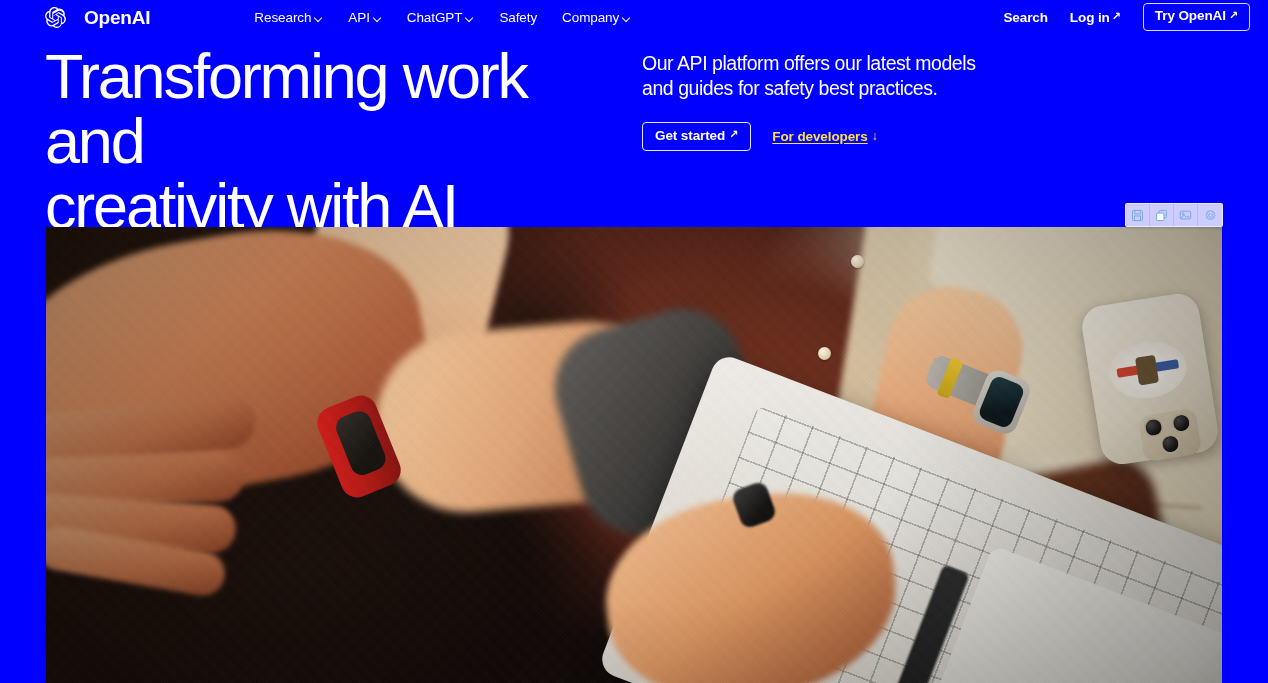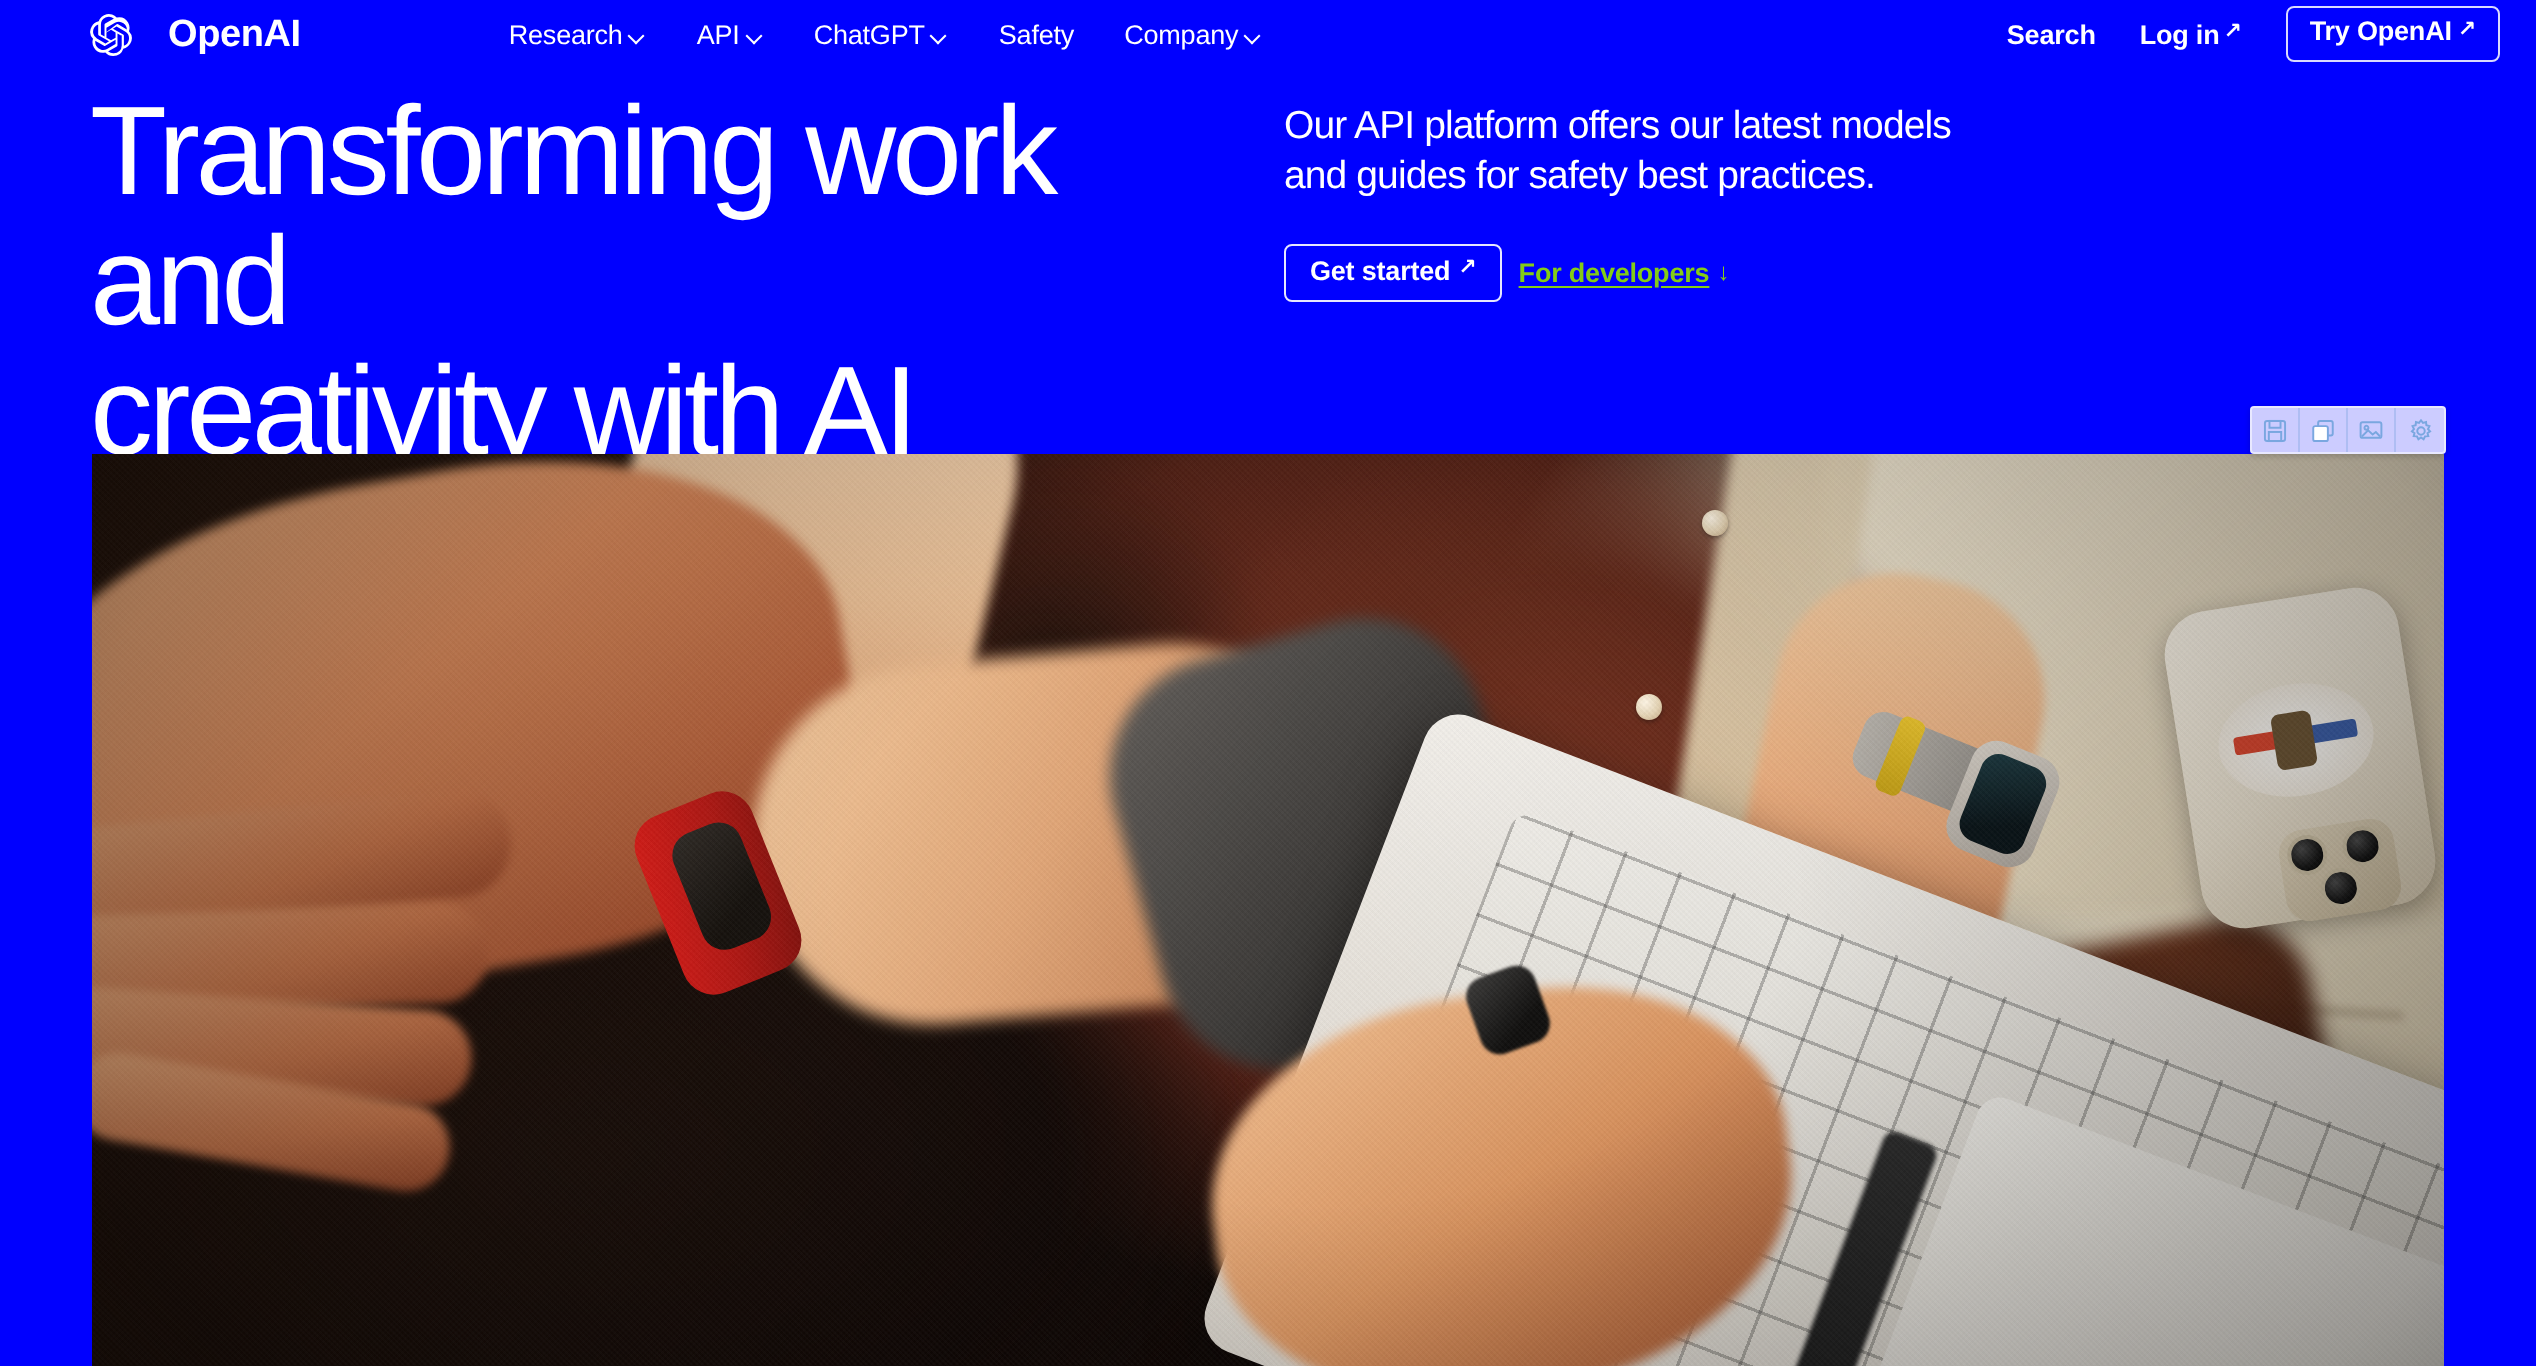--- a/index.html
+++ b/index.html
@@ -151,21 +151,21 @@
     line-height: 1.26;
     font-weight: 400;
     letter-spacing: -0.45px;
     max-width: 575px;
     color: #ffffff;
   }
   .hero-actions {
     margin-top: 22px;
     display: flex;
     align-items: center;
-    gap: 8px;
+    gap: 21px;
   }
   .btn-hero {
     border: 1px solid rgba(255,255,255,0.9);
     border-radius: 4px;
     padding: 5px 12px 6px;
     font-size: 13.5px;
     font-weight: 700;
     letter-spacing: -0.1px;
     color: #fff;
     background: transparent;
@@ -173,21 +173,21 @@
     display: inline-flex;
     align-items: center;
     gap: 4px;
     font-family: inherit;
     line-height: 1.15;
   }
   .link-underline {
     font-size: 13.5px;
     font-weight: 700;
     letter-spacing: -0.1px;
-    color: #84cc16;
+    color: #fde047;
     cursor: pointer;
     display: inline-flex;
     align-items: center;
     gap: 4px;
     text-align: center;
   }
   .link-underline .ul { text-decoration: underline; text-underline-offset: 2px; }
 
   
   .photo-wrap {

